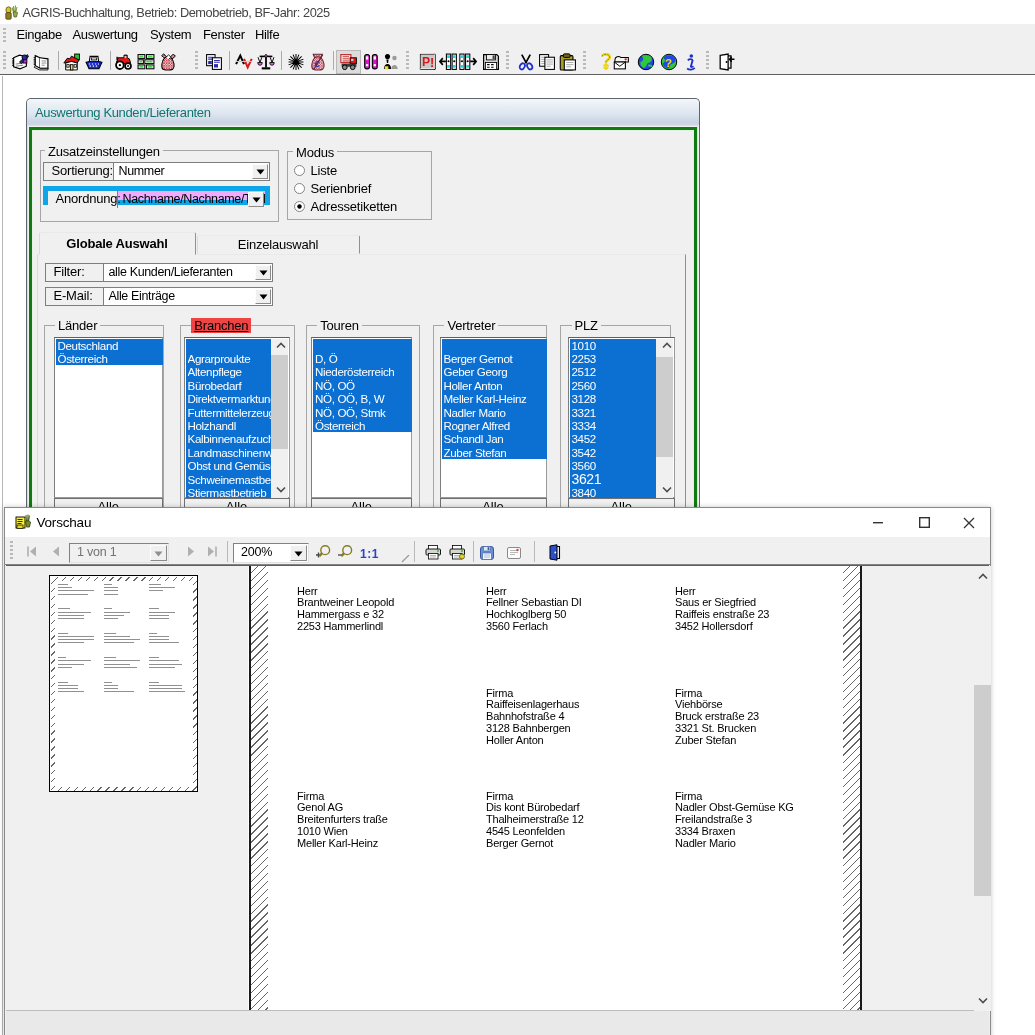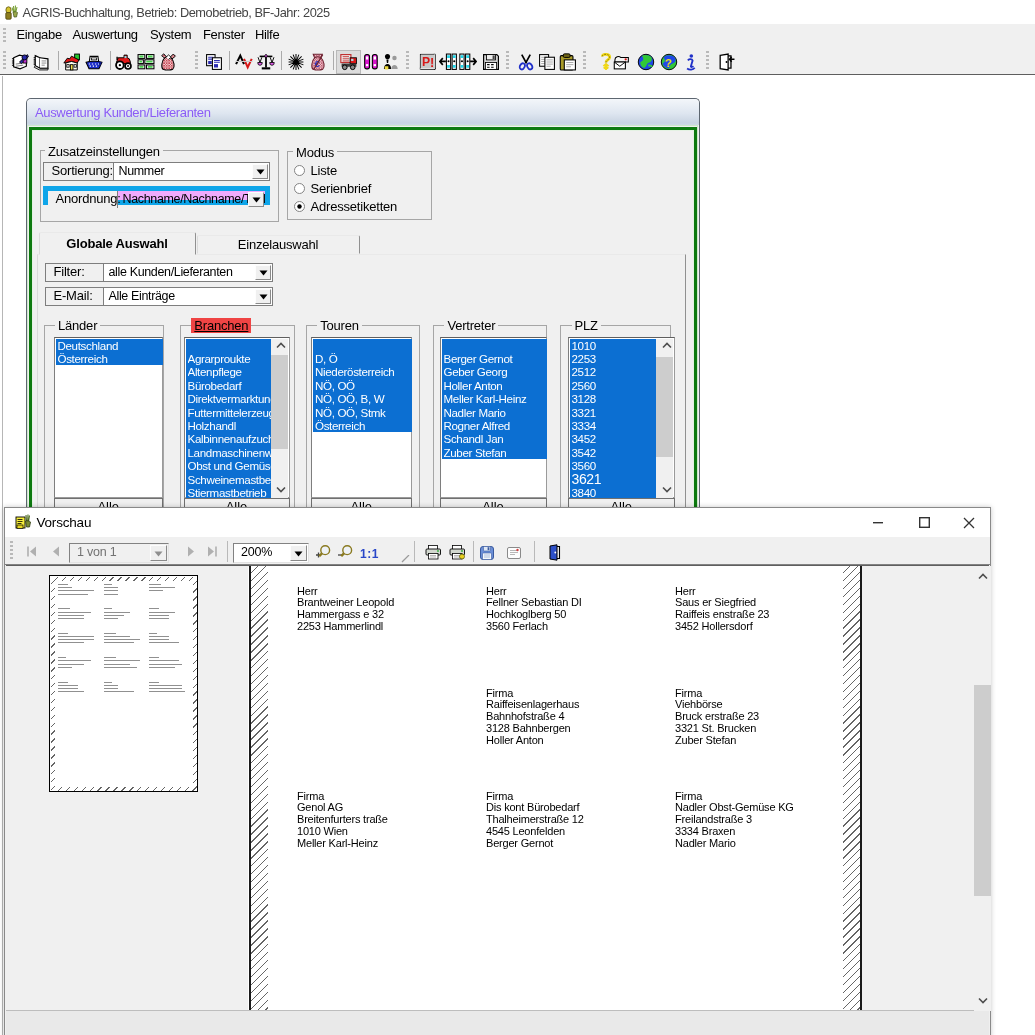--- a/index.html
+++ b/index.html
@@ -238,21 +238,21 @@
 <svg class="a" style="left:717px;top:53px" width="18" height="18" viewBox="0 0 17 17">
     <path d="M3 2.2 L10.5 1 L10.5 16 L3 14.8 Z" fill="#fff" stroke="#000" stroke-width="1.2"></path>
 <path d="M10.5 2.8 L13.2 2.8 L13.2 14.2 L10.5 14.2" fill="none" stroke="#000" stroke-width="1.2"></path>
 <circle cx="9" cy="8.5" r="0.9" fill="#000"></circle>
 <path d="M16.5 6 L12 6 M13.8 3.8 L11.8 6 L13.8 8.2" stroke="#000" stroke-width="1.4" fill="none"></path>
   </svg>
 <div class="a" style="left:0;top:76px;width:1035px;height:959px;background:#fff"></div>
 <div class="a" style="left:1.5px;top:76px;width:1px;height:959px;background:#b6b6b6"></div>
 <div class="a" style="left:26px;top:98px;width:674px;height:462px;background:#f0f0f0;border:1.5px solid #5d6670;border-bottom:none;border-radius:5px 5px 0 0;overflow:hidden">
 <div class="a" style="left:0;top:0;width:100%;height:26px;background:linear-gradient(#f3f6fa,#dee6f0 55%,#c9d4e2 92%,#cfd9e5);border-radius:4px 4px 0 0"></div>
-<div class="a" style="left:8px;top:5.5px;font-size:13px;color:#8b5cf6;letter-spacing:-0.35px">Auswertung Kunden/Lieferanten</div>
+<div class="a" style="left:8px;top:5.5px;font-size:13px;color:#0f766e;letter-spacing:-0.35px">Auswertung Kunden/Lieferanten</div>
 <div class="a" style="left:0;top:26px;width:671px;height:434px;border:1.5px solid #cde7cb;background:#f0f0f0"></div>
 <div class="a" style="left:1.5px;top:27.5px;width:668px;height:431px;border:3px solid #0e7a10;background:#f0f0f0"></div>
 <div class="a" style="left:4.5px;top:30.5px;width:662px;height:426px;border:1px solid #e4f2e3;background:#f0f0f0"></div>
 </div>
 <div class="a" style="left:39.5px;top:150px;width:239px;height:72px;border:1px solid #a6a6a6;"></div>
 <div class="a" style="left:45px;top:143.5px;background:#f0f0f0;padding:0 3px;font-size:13px;letter-spacing:-0.2px;">Zusatzeinstellungen</div>
 <div class="a" style="left:42.5px;top:161.5px;width:227px;height:19.5px;border:1px solid #7e7e7e;background:#fff">
 <div class="a" style="left:0;top:0;width:70px;height:17.5px;background:#f0f0f0;border-right:1px solid #7e7e7e;font-size:13px;letter-spacing:-0.2px;line-height:16.5px;padding-left:8px">Sortierung:</div>
 <div class="a" style="left:75px;top:0;font-size:12.5px;letter-spacing:-0.35px;line-height:16.5px;white-space:nowrap">Nummer</div>
 <div class="a" style="right:1px;top:1px;width:16px;height:15.5px;background:#f0f0f0;border:1px solid;border-color:#fdfdfd #8a8a8a #8a8a8a #fdfdfd"></div>

